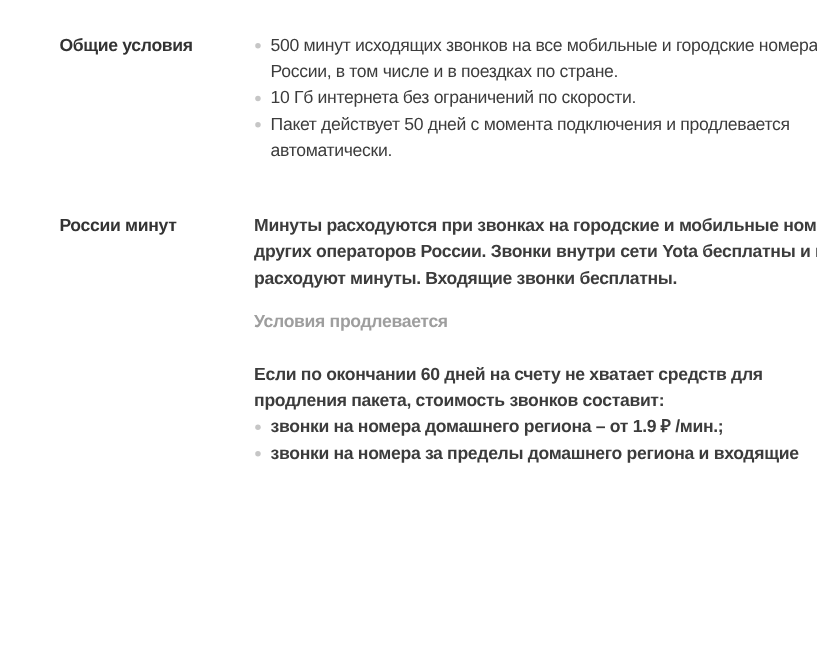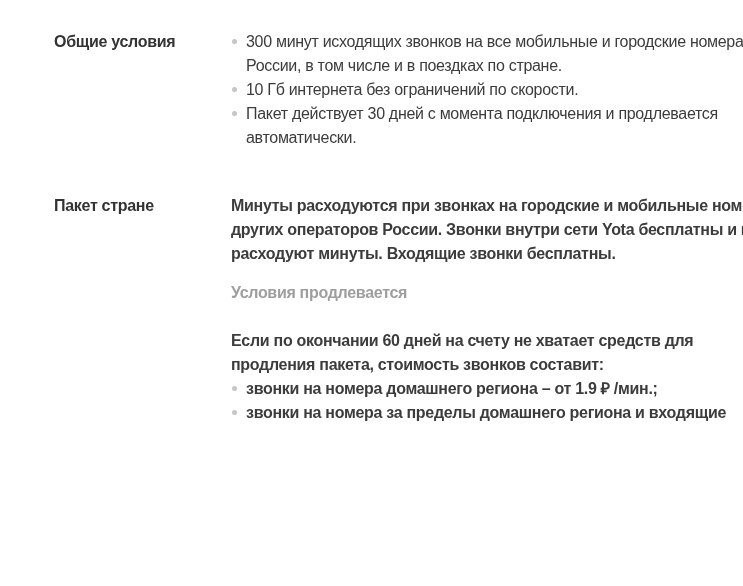--- a/index.html
+++ b/index.html
@@ -71,28 +71,28 @@
   }
 </style>
 </head>
 <body>
 
 <div class="page">
 
   <section class="row">
     <h3 class="label">Общие условия</h3>
     <ul class="bullets">
-      <li><span class="dot"></span><span>300 минут исходящих звонков на все мобильные и городские номера России, в том числе и в поездках по стране.</span></li>
+      <li><span class="dot"></span><span>500 минут исходящих звонков на все мобильные и городские номера России, в том числе и в поездках по стране.</span></li>
       <li><span class="dot"></span><span>10 Гб интернета без ограничений по скорости.</span></li>
-      <li><span class="dot"></span><span>Пакет действует 30 дней с момента подключения и продлевается автоматически.</span></li>
+      <li><span class="dot"></span><span>Пакет действует 50 дней с момента подключения и продлевается автоматически.</span></li>
     </ul>
   </section>
 
   <section class="row">
-    <h3 class="label">Пакет стране</h3>
+    <h3 class="label">России минут</h3>
     <div class="content">
       <p>Минуты расходуются при звонках на городские и мобильные номера других операторов России. Звонки внутри сети Yota бесплатны и не расходуют минуты. Входящие звонки бесплатны.</p>
       <p class="subhead">Условия продлевается</p>
       <p class="tight">Если по окончании 60 дней на счету не хватает средств для продления пакета, стоимость звонков составит:</p>
       <ul class="bullets">
         <li><span class="dot"></span><span>звонки на номера домашнего региона – от 1.9&nbsp;₽ /мин.;</span></li>
         <li><span class="dot"></span><span>звонки на номера за пределы домашнего региона и входящие звонки в&nbsp;поездках по России – от 3.5&nbsp;₽ /мин.</span></li>
       </ul>
     </div>
   </section>

